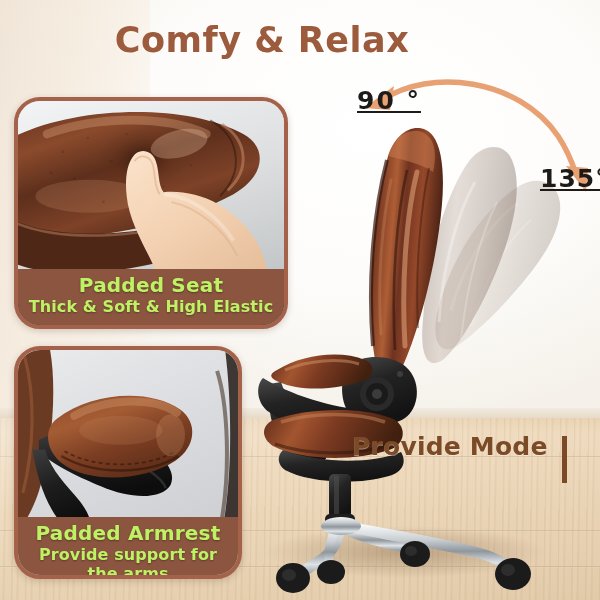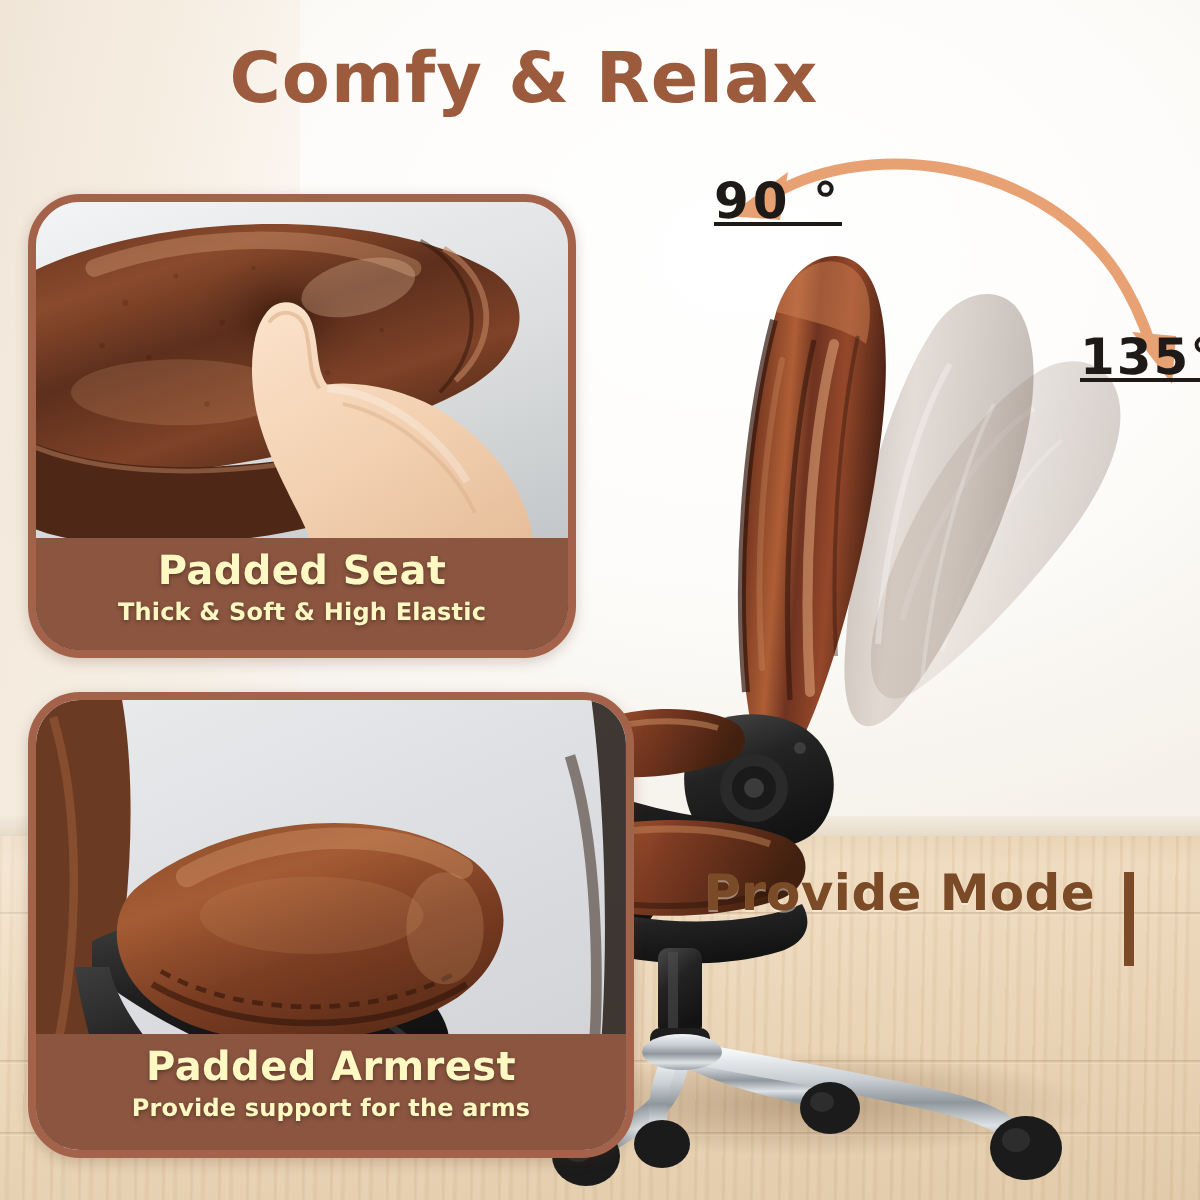--- a/index.html
+++ b/index.html
@@ -74,40 +74,40 @@
   .panel {
     position:absolute;
     border:4px solid #a4624a;
     border-radius:26px;
     overflow:hidden;
     background:#d9dcdd;
     box-shadow:0 2px 7px rgba(80,50,30,.22);
     z-index:8;
   }
   #panel-seat    { left:14px; top:97px;  width:274px; height:232px; }
-  #panel-armrest { left:14px; top:346px; width:303px; height:233px; }
+  #panel-armrest { left:14px; top:346px; width:228px; height:233px; }
 
   .panel-photo { position:absolute; left:0; top:0; right:0; bottom:0; }
 
   .caption {
     position:absolute; left:0; right:0; bottom:0;
     background:#8b5540;
-    color:#fef9c3;
+    color:#bef264;
     text-align:center;
     padding:5px 6px 9px;
   }
   .caption .c-title {
     font-family:"DejaVu Sans", sans-serif;
     font-size:20px; font-weight:bold; line-height:23px;
     letter-spacing:.2px;
     text-shadow:0 1px 2px rgba(0,0,0,.35);
   }
   .caption .c-sub {
     font-family:"DejaVu Sans", sans-serif;
-    font-size:12px; font-weight:bold; line-height:19px;
+    font-size:16px; font-weight:bold; line-height:19px;
     letter-spacing:.1px;
     text-shadow:0 1px 2px rgba(0,0,0,.32);
   }
   #panel-seat .caption    { height:56px; }
   #panel-armrest .caption { height:58px; }
 
   
   .angle-label {
     position:absolute; z-index:9;
     font-family:"DejaVu Sans", sans-serif;

